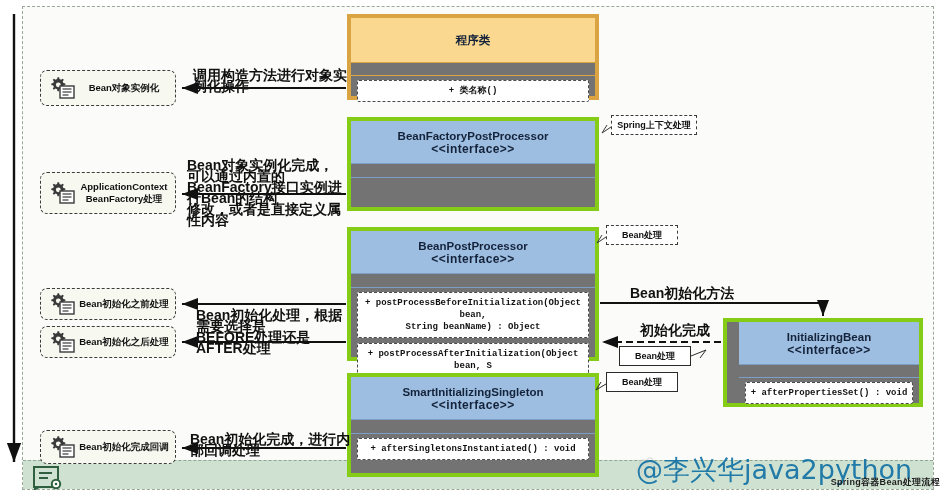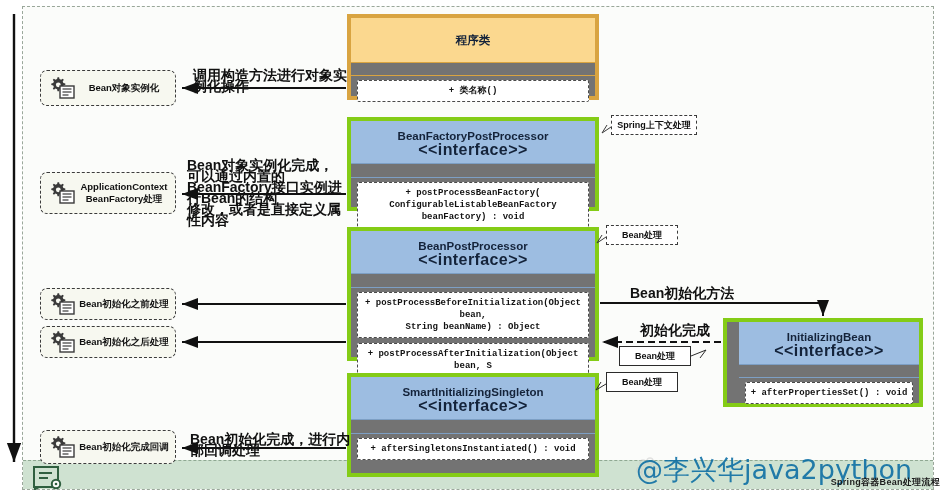--- a/index.html
+++ b/index.html
@@ -51,21 +51,21 @@
   }
 
   
   .uml{position:absolute;box-sizing:border-box;border:4px solid #84cc16;background:#737373;}
   .uml .hdr{
     box-sizing:border-box;width:100%;
     display:flex;flex-direction:column;align-items:center;justify-content:center;
     font-weight:bold;color:#14233a;text-align:center;
   }
   .uml .hdr .nm{font-size:11.5px;line-height:14px;}
-  .uml .hdr .st{font-size:16px;line-height:13px;letter-spacing:.4px;}
+  .uml .hdr .st{font-size:12px;line-height:13px;letter-spacing:.4px;}
   .uml .sep{width:100%;height:1px;background:#7d9fc4;}
   .uml .gap{width:100%;}
   .uml .ops{padding:4px 6px;display:flex;flex-direction:column;gap:5px;}
   .uml .op{
     border:1px dashed #4a4a4a;background:#ffffff;border-radius:2px;
     font-size:9px;font-weight:bold;color:#111;text-align:center;
     padding:4px 4px;line-height:12px;box-sizing:border-box;font-family:Liberation Mono, monospace;
   }
   .blue .hdr{background:#9dbde1;}
   .orange{border-color:#d9a441;}
@@ -195,24 +195,20 @@
   </div>
 
   <div class="uml blue" style="left:347px;top:117px;width:252px;height:94px;">
     <div class="hdr" style="height:42px;">
       <div class="nm">BeanFactoryPostProcessor</div>
       <div class="st">&lt;&lt;interface&gt;&gt;</div>
     </div>
     <div class="sep"></div>
     <div class="gap" style="height:13px;"></div>
     <div class="sep"></div>
-    <div class="ops">
-      <div class="op" style="white-space:pre-line;">+ postProcessBeanFactory(
-ConfigurableListableBeanFactory beanFactory) : void</div>
-    </div>
   </div>
 
   <div class="uml blue" style="left:347px;top:227px;width:252px;height:134px;">
     <div class="hdr" style="height:42px;">
       <div class="nm">BeanPostProcessor</div>
       <div class="st">&lt;&lt;interface&gt;&gt;</div>
     </div>
     <div class="sep"></div>
     <div class="gap" style="height:13px;"></div>
     <div class="sep"></div>
@@ -265,20 +261,22 @@
   <div class="callout solid" style="left:606px;top:372px;width:72px;height:20px;">
     <span>Bean处理</span>
   </div>
 
   <div class="conn-label" style="left:193px;top:70px;width:160px;">调用构造方法进行对象实例化操作</div>
 
   <div class="conn-label" style="left:187px;top:160px;width:160px;">Bean对象实例化完成，可以通过内置的
 BeanFactory接口实例进行Bean的结构
 修改，或者是直接定义属性内容</div>
 
+  <div class="conn-label" style="left:196px;top:310px;width:150px;">Bean初始化处理，根据需要选择是
+BEFORE处理还是AFTER处理</div>
 
   <div class="conn-label" style="left:190px;top:434px;width:165px;">Bean初始化完成，进行内部回调处理</div>
 
   <div class="conn-label" style="left:630px;top:288px;">Bean初始化方法</div>
 
   <div class="conn-label" style="left:640px;top:325px;">初始化完成</div>
 
   <svg class="ov">
     <defs>
       <marker id="ah" markerWidth="9" markerHeight="9" refX="8" refY="3" orient="auto">

